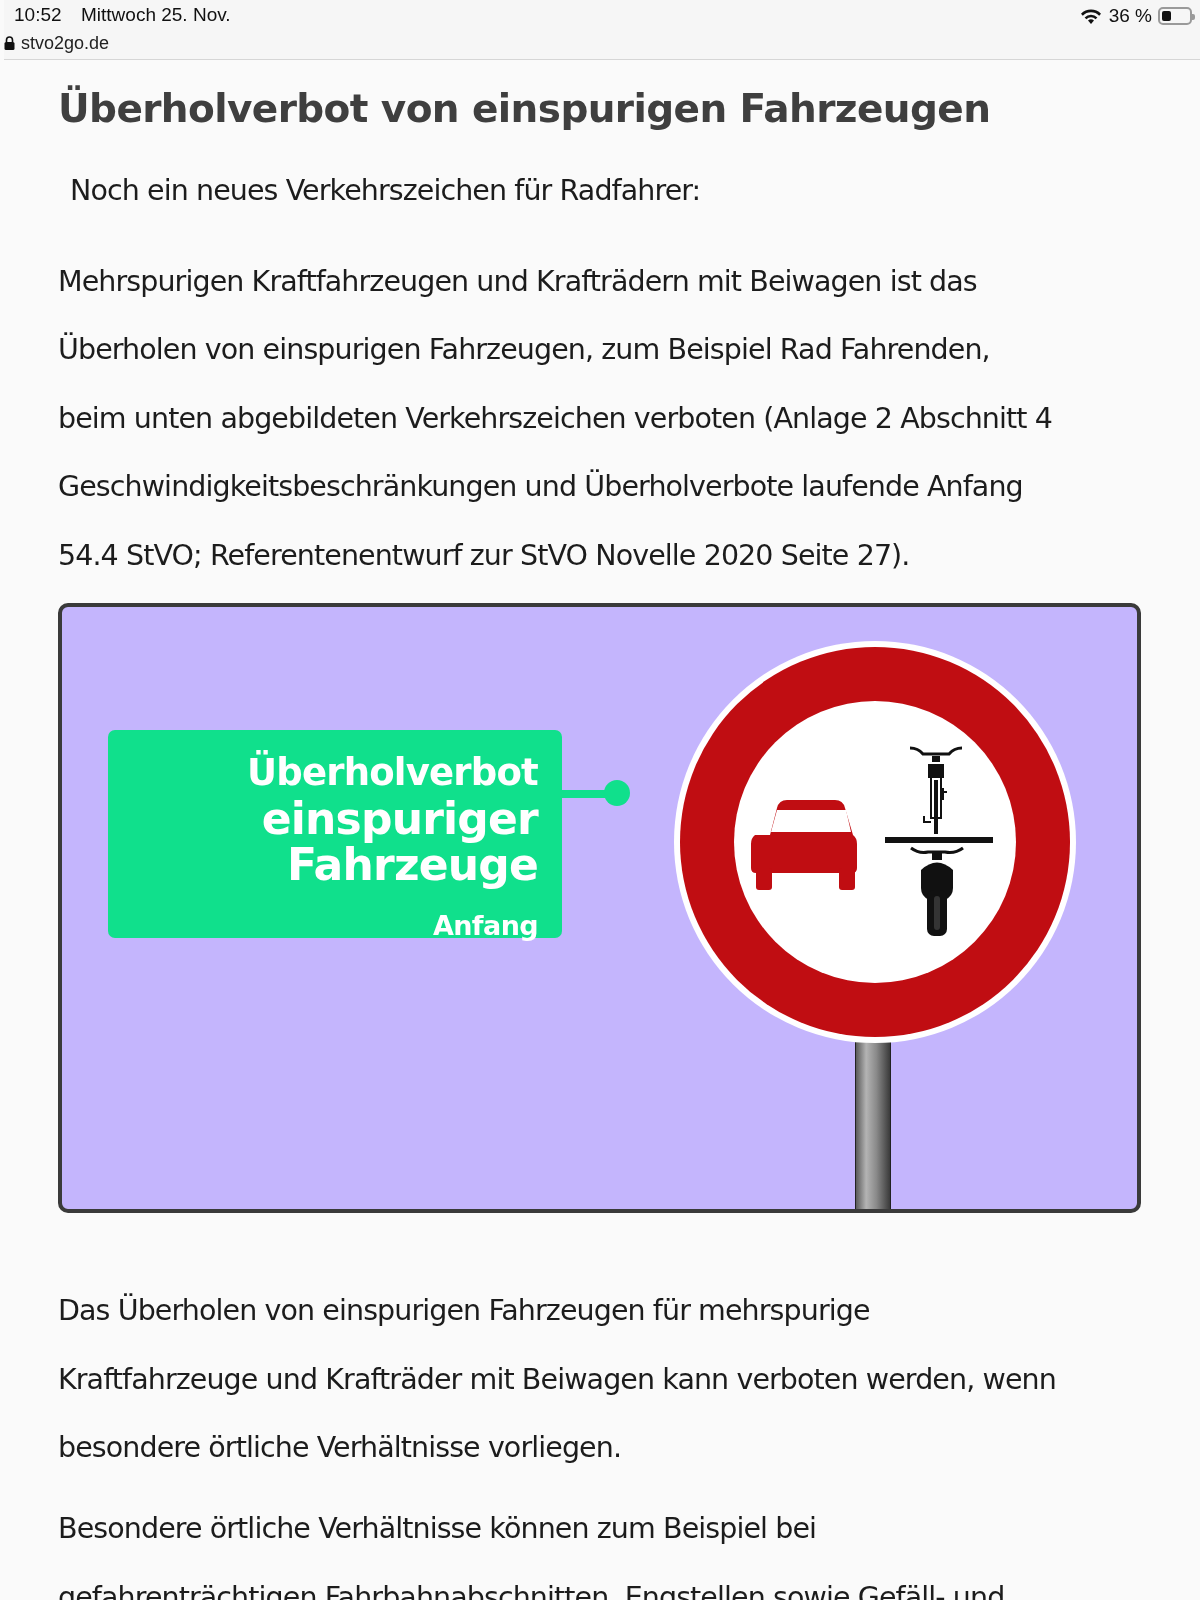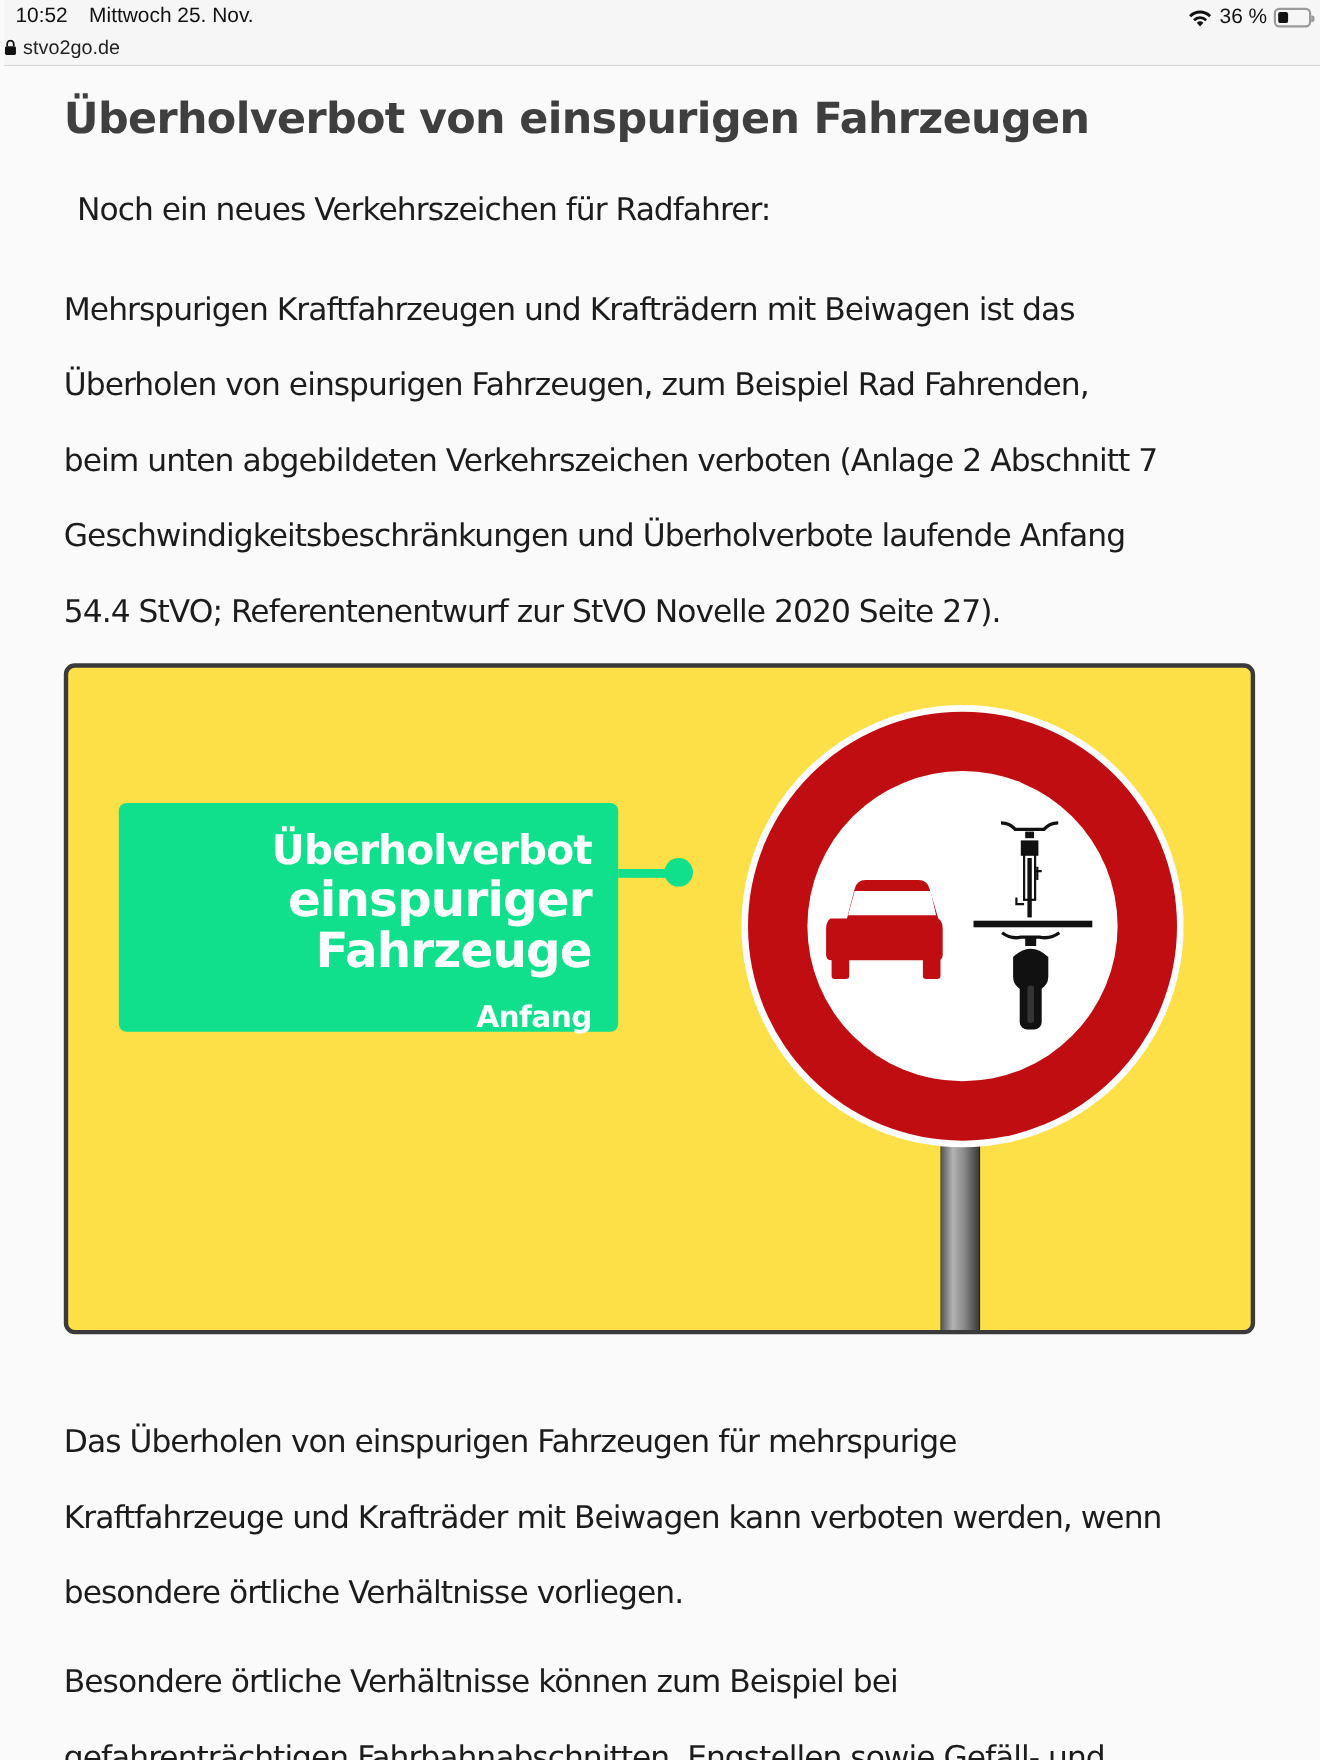--- a/index.html
+++ b/index.html
@@ -56,21 +56,21 @@
       font-family: "DejaVu Sans", sans-serif;
       font-size: 28.5px; line-height: 68.5px; color: #1c1c1c;
       letter-spacing: -0.9px;
     }
     .p-intro { margin-top: 24px; margin-left: 12px; }
     .p-main { margin-top: 22px; }
 
     .figure {
       position: absolute; top: 603px; left: 58px;
       width: 1083px; height: 610px;
-      background: #fde047;
+      background: #c4b5fd;
       border: 4px solid #3a3a3a;
       border-radius: 10px;
       overflow: hidden;
     }
     .label-box {
       position: absolute; left: 46px; top: 123px;
       width: 454px; height: 208px;
       background: #10e08c;
       border-radius: 7px;
       padding: 20px 24px 0 0;
@@ -125,21 +125,21 @@
     <span>stvo2go.de</span>
   </div>
 </div>
 
 <div class="content">
   <h1>Überholverbot von einspurigen Fahrzeugen</h1>
   <p class="p-intro">Noch ein neues Verkehrszeichen für Radfahrer:</p>
   <div class="p-main">
     <p>Mehrspurigen Kraftfahrzeugen und Krafträdern mit Beiwagen ist das</p>
     <p>Überholen von einspurigen Fahrzeugen, zum Beispiel Rad Fahrenden,</p>
-    <p>beim unten abgebildeten Verkehrszeichen verboten (Anlage 2 Abschnitt 7</p>
+    <p>beim unten abgebildeten Verkehrszeichen verboten (Anlage 2 Abschnitt 4</p>
     <p>Geschwindigkeitsbeschränkungen und Überholverbote laufende Anfang</p>
     <p>54.4 StVO; Referentenentwurf zur StVO Novelle 2020 Seite 27).</p>
   </div>
 </div>
 
 <div class="figure">
   <div class="label-box">
     <div class="label-line1">Überholverbot</div>
     <div class="label-line2">einspuriger Fahrzeuge</div>
     <div class="label-line3">Anfang</div>

